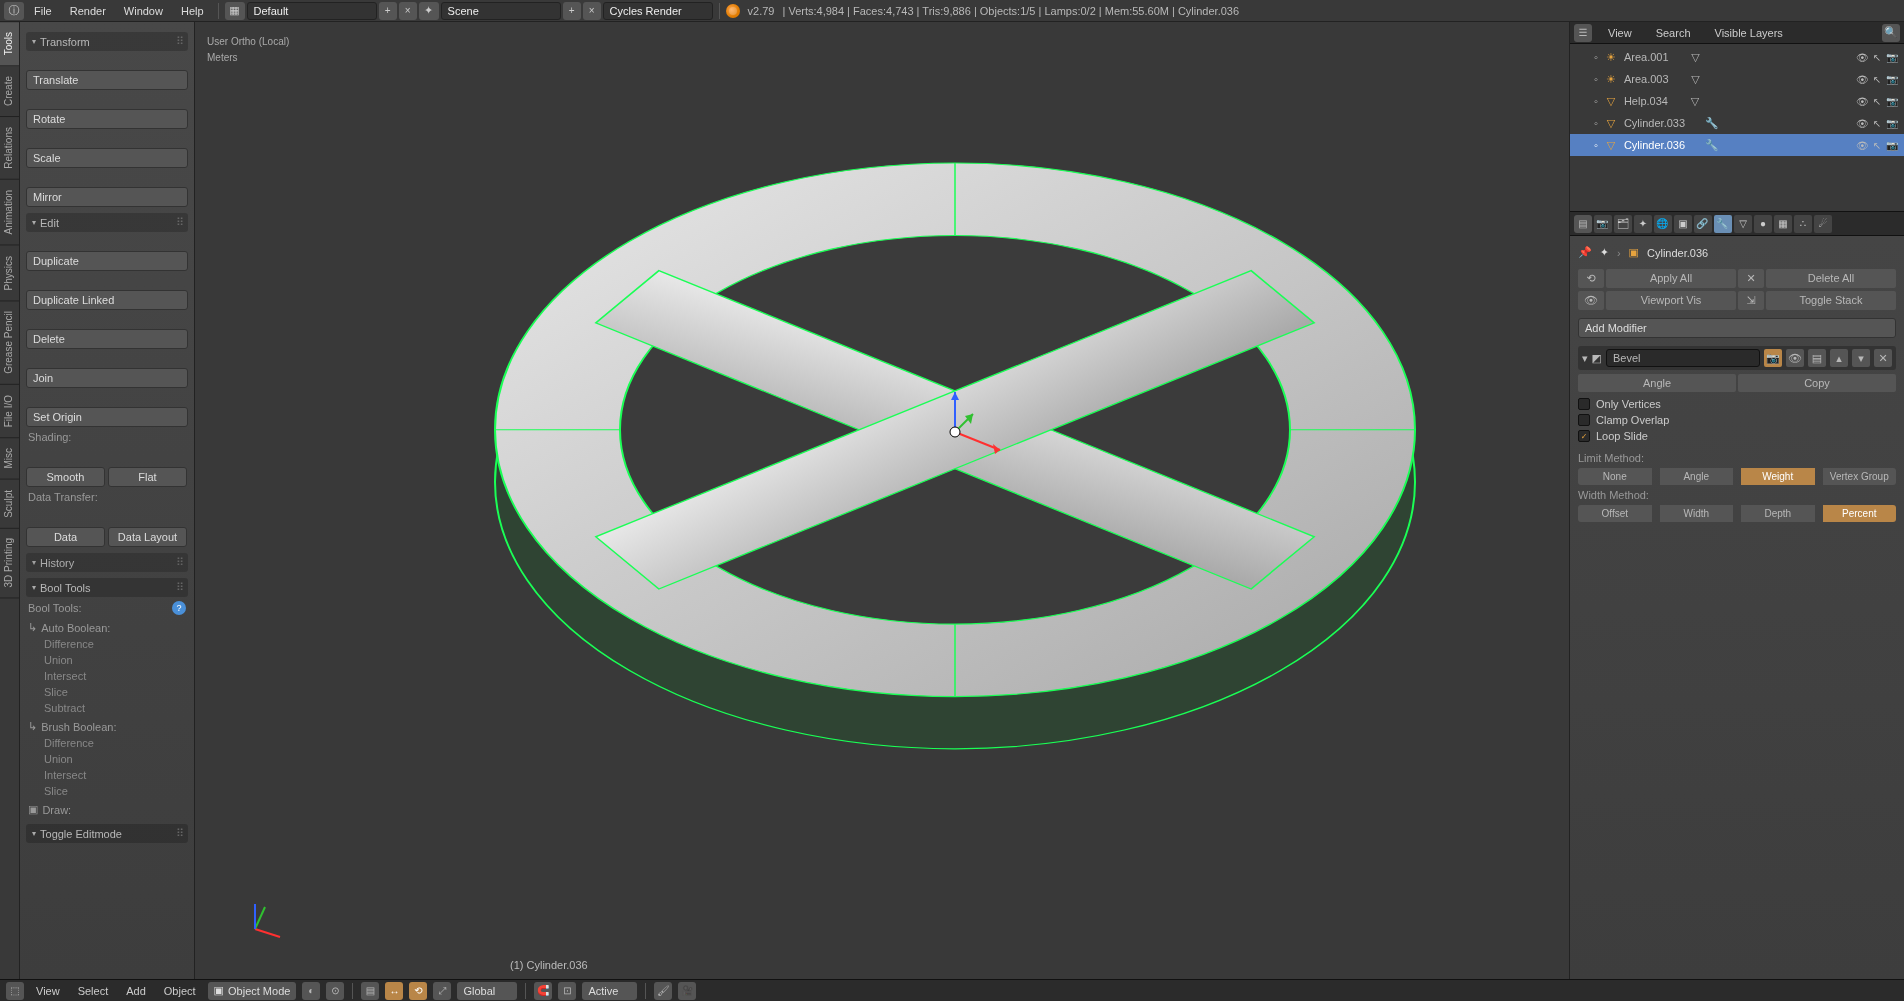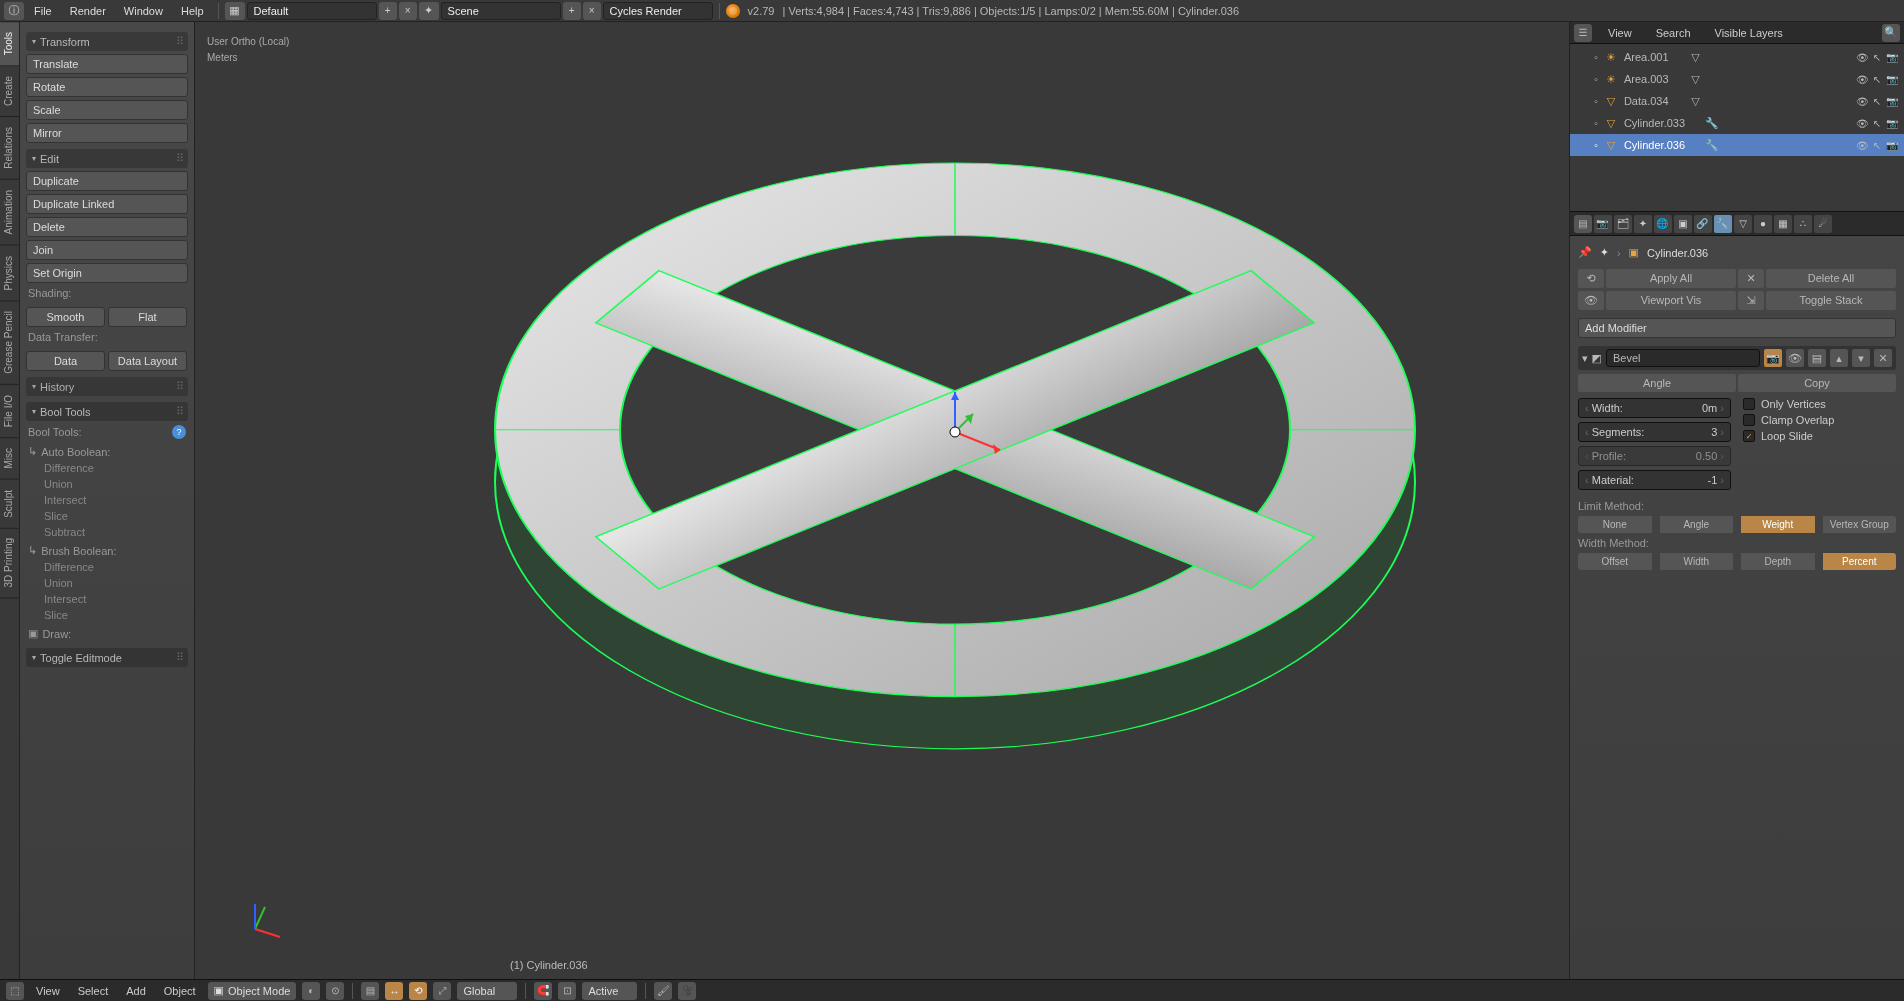--- a/index.html
+++ b/index.html
@@ -20,21 +20,21 @@
 .layout { display: flex; height: calc(100% - 22px - 22px); }
 .vert-tabs { width: 20px; background: #393939; border-right: 1px solid #222; display: flex; flex-direction: column; }
 .vert-tab { writing-mode: vertical-rl; transform: rotate(180deg); padding: 10px 3px; font-size: 10px; color: #aaa; text-align: center; border-top: 1px solid #222; cursor: pointer; }
 .vert-tab.active { background: #555; color: #eee; }
 
 
 .tool-panel { width: 175px; background: linear-gradient(#484848, #3d3d3d); border-right: 1px solid #222; padding: 4px 6px; overflow-y: auto; }
 .panel-hdr { background: rgba(0,0,0,0.2); padding: 3px 6px; border-radius: 3px; margin-top: 6px; display: flex; align-items: center; gap: 4px; }
 .panel-hdr::before { content: "▾"; font-size: 8px; color: #aaa; }
 .panel-hdr .grip { margin-left:auto; color:#666; letter-spacing:-2px; }
-.tool-btn { background: #555; border: 1px solid #333; border-radius: 3px; padding: 3px 6px; margin-top: 3px; color: #ddd; cursor: pointer; text-align: left; }
+.tool-btn { background: #555; border: 1px solid #333; border-radius: 3px; padding: 3px 6px; margin-top: 19px; color: #ddd; cursor: pointer; text-align: left; }
 .tool-btn.small { display:inline-block; width: calc(50% - 2px); text-align:center; }
 .tool-row { display:flex; gap:3px; margin-top:3px; }
 .tool-label { padding: 4px 2px 2px; color: #999; display:flex; align-items:center; gap:4px;}
 .tool-dim { color:#888; padding:2px 2px 2px 18px; }
 .help-dot { width:14px; height:14px; border-radius:50%; background:#4a90d9; color:#fff; display:inline-flex; align-items:center; justify-content:center; font-size:9px; margin-left:auto;}
 
 
 .viewport { flex: 1; position: relative; background: #393939; overflow: hidden; }
 .vp-text { position: absolute; top: 12px; left: 12px; color: #aaa; font-size: 10px; line-height: 16px; }
 .vp-select { position:absolute; left: 315px; bottom: 8px; color:#bbb; font-size:11px;}
@@ -270,21 +270,21 @@
             <span class="ol-icn">▽</span>
             <div class="ol-toggles">
               <span>👁</span>
               <span>↖</span>
               <span>📷</span>
             </div>
           </div>
           <div class="ol-row">
             <span>◦</span>
             <span class="ol-icn" style="color:#e6a33e">▽</span>
-            <span>Data.034</span>
+            <span>Help.034</span>
             <span style="width:8px"></span>
             <span class="ol-icn">▽</span>
             <div class="ol-toggles">
               <span>👁</span>
               <span>↖</span>
               <span>📷</span>
             </div>
           </div>
           <div class="ol-row">
             <span>◦</span>
@@ -361,38 +361,20 @@
           <div class="mod-ic">▴</div>
           <div class="mod-ic">▾</div>
           <div class="mod-ic">✕</div>
         </div>
         <div class="split-row" style="margin-top:4px">
           <div>Angle</div>
           <div>Copy</div>
         </div>
 
         <div class="mod-body">
-          <div class="mod-col">
-            <div class="num-field">
-                <span>Width:</span>
-                <span>0m</span>
-              </div>
-            <div class="num-field">
-                <span>Segments:</span>
-                <span>3</span>
-              </div>
-            <div class="num-field" style="opacity:.55">
-                <span>Profile:</span>
-                <span>0.50</span>
-              </div>
-            <div class="num-field">
-                <span>Material:</span>
-                <span>-1</span>
-              </div>
-          </div>
           <div class="mod-col">
             <div class="chk">
                 <span class="box"></span>
                 <span>Only Vertices</span>
               </div>
             <div class="chk">
                 <span class="box"></span>
                 <span>Clamp Overlap</span>
               </div>
             <div class="chk">

